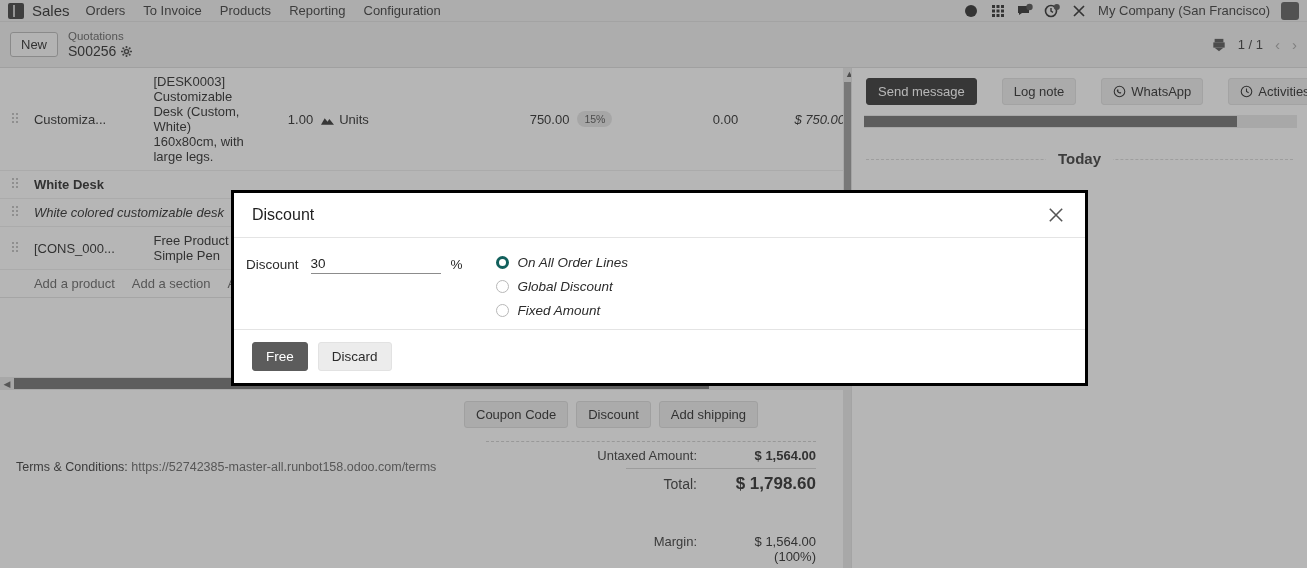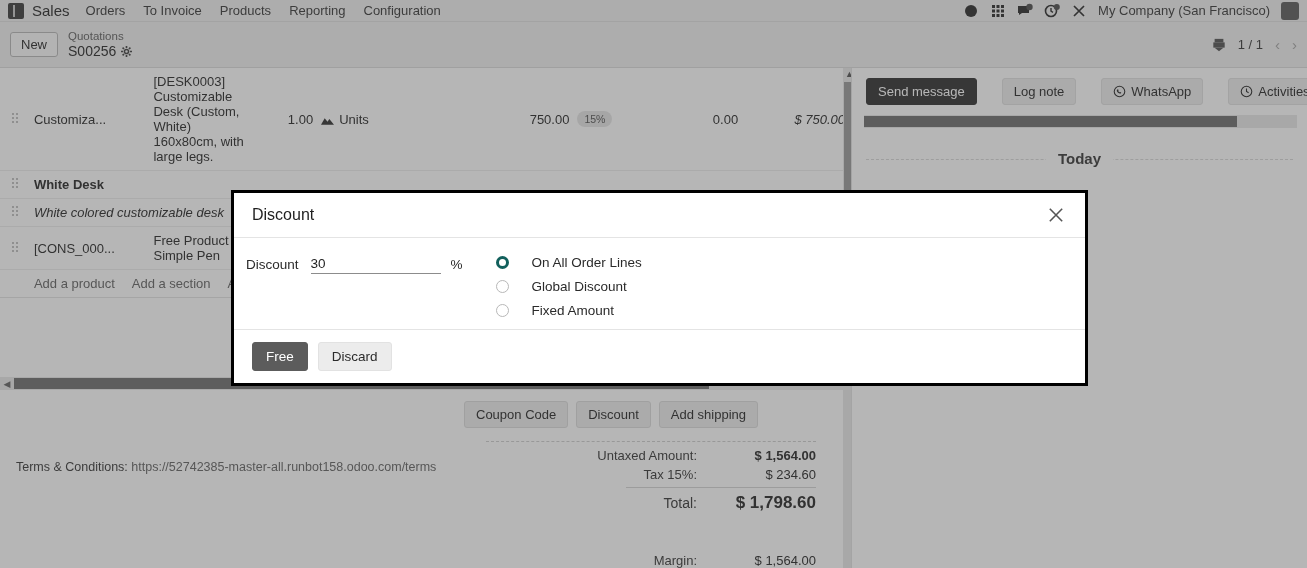--- a/index.html
+++ b/index.html
@@ -175,21 +175,21 @@
   .field{ display:flex; align-items:center; white-space:nowrap;}
   .f-label{ font-size:13.5px; color:#2b2b2b; margin-right:12px;}
   .f-input-wrap{ position:relative; width:130px;}
   .f-input{
     width:100%; border:none; border-bottom:1px solid #8c8c8c;
     font-size:13.5px; font-family:"Liberation Sans", sans-serif;
     color:#1f1f1f; padding:1px 0 2px 0; outline:none; background:transparent;
   }
   .f-pct{ font-size:13.5px; color:#2b2b2b; margin-left:10px;}
   .radios{ margin-left:33px; display:flex; flex-direction:column; gap:9px; padding-top:1px;}
-  .rrow{ display:flex; align-items:center; gap:23px; cursor:pointer;}
+  .rrow{ display:flex; align-items:center; gap:9px; cursor:pointer;font-style:italic;}
   .rdot{
     width:13px;height:13px;border-radius:50%;
     border:1.5px solid #b8b8b8; background:#fff; flex:none;
     display:flex; align-items:center; justify-content:center;
   }
   .rdot.on{ border:3.5px solid #12605c; }
   .rlab{ font-size:13.5px; color:#2b2b2b;}
   .m-foot{
     height:54px; flex:none; border-top:1px solid #e4e4e4;
     display:flex; align-items:center; gap:10px; padding:0 18px;
@@ -337,24 +337,20 @@
     <div class="terms" style="top:373px;margin-top:19px;">
       <span>Terms &amp; Conditions: </span><a href="#">https://52742385-master-all.runbot158.odoo.com/terms</a>
     </div>
 
     <div class="totals" style="left:486px; top:373px;">
       <div class="tdash"></div>
       <div class="trow">
         <div class="tlabel">Untaxed Amount:</div>
         <div class="tval b">$ 1,564.00</div>
       </div>
-      <div class="trow">
-        <div class="tlabel">Tax 15%:</div>
-        <div class="tval">$ 234.60</div>
-      </div>
       <div class="tsep"></div>
       <div class="trow total">
         <div class="tlabel">Total:</div>
         <div class="tval">$ 1,798.60</div>
       </div>
       <div class="trow margin-row">
         <div class="tlabel">Margin:</div>
         <div class="tval">$ 1,564.00 (100%)</div>
       </div>
     </div>

